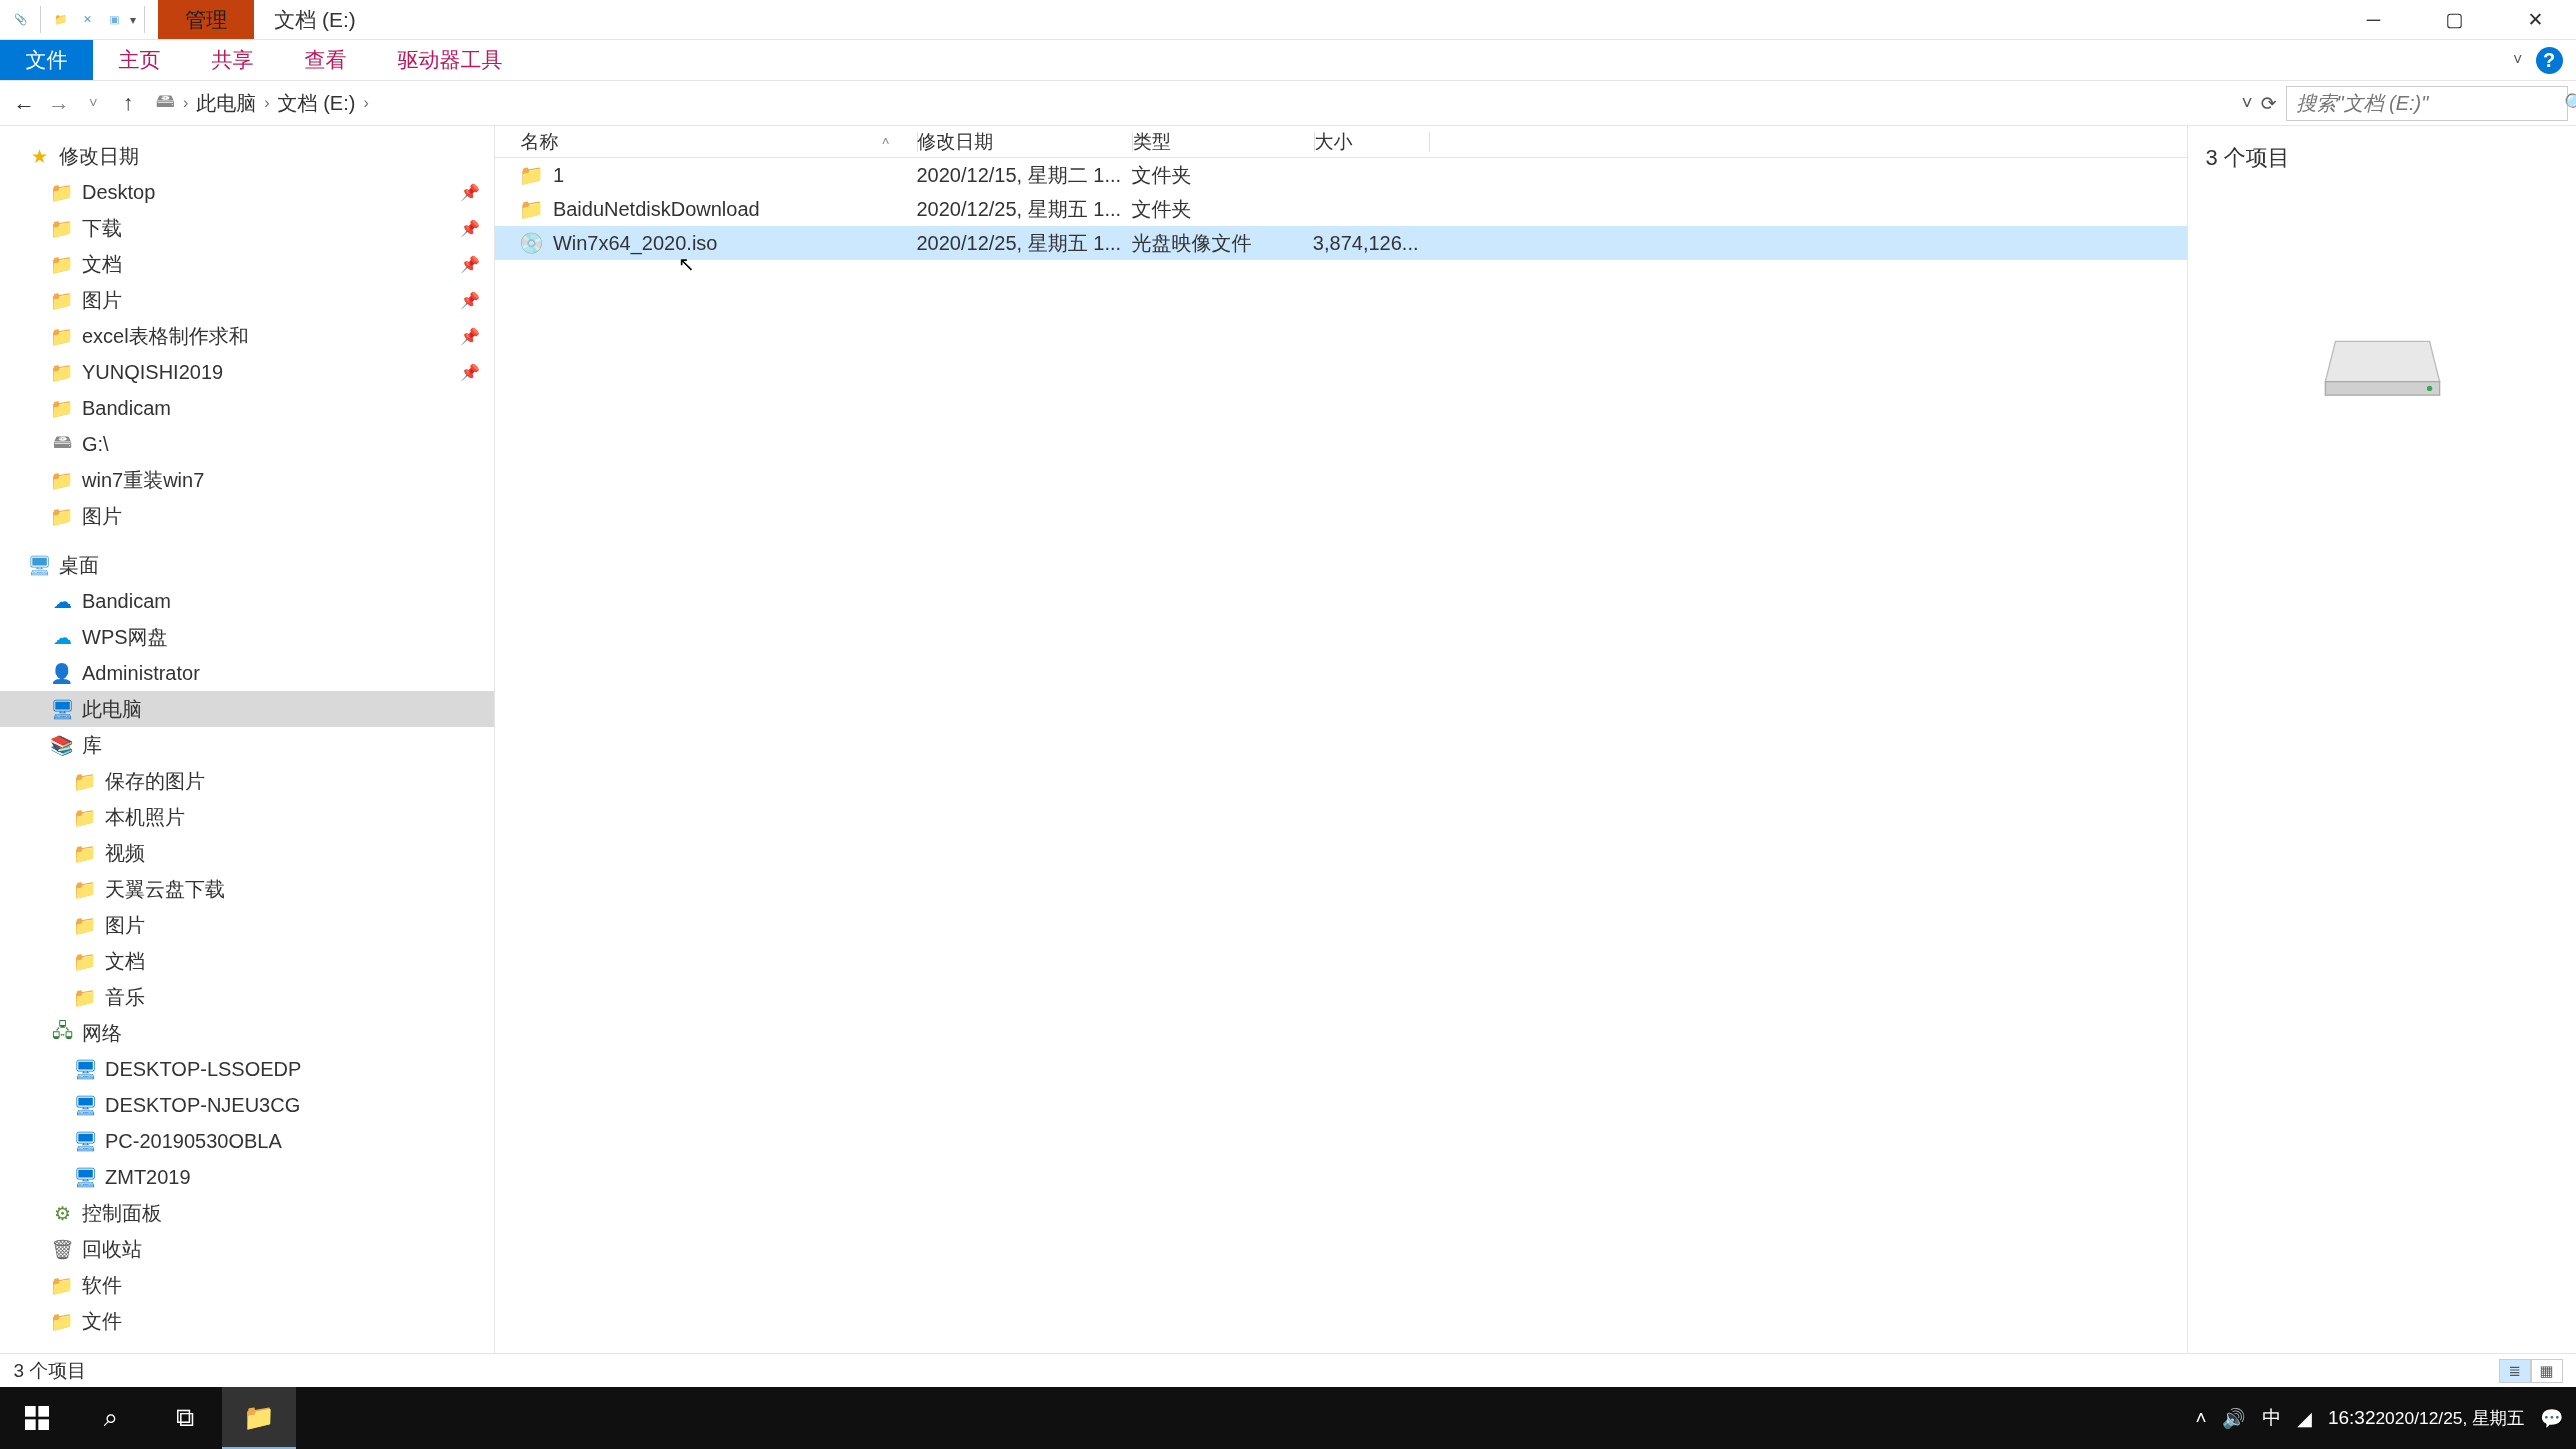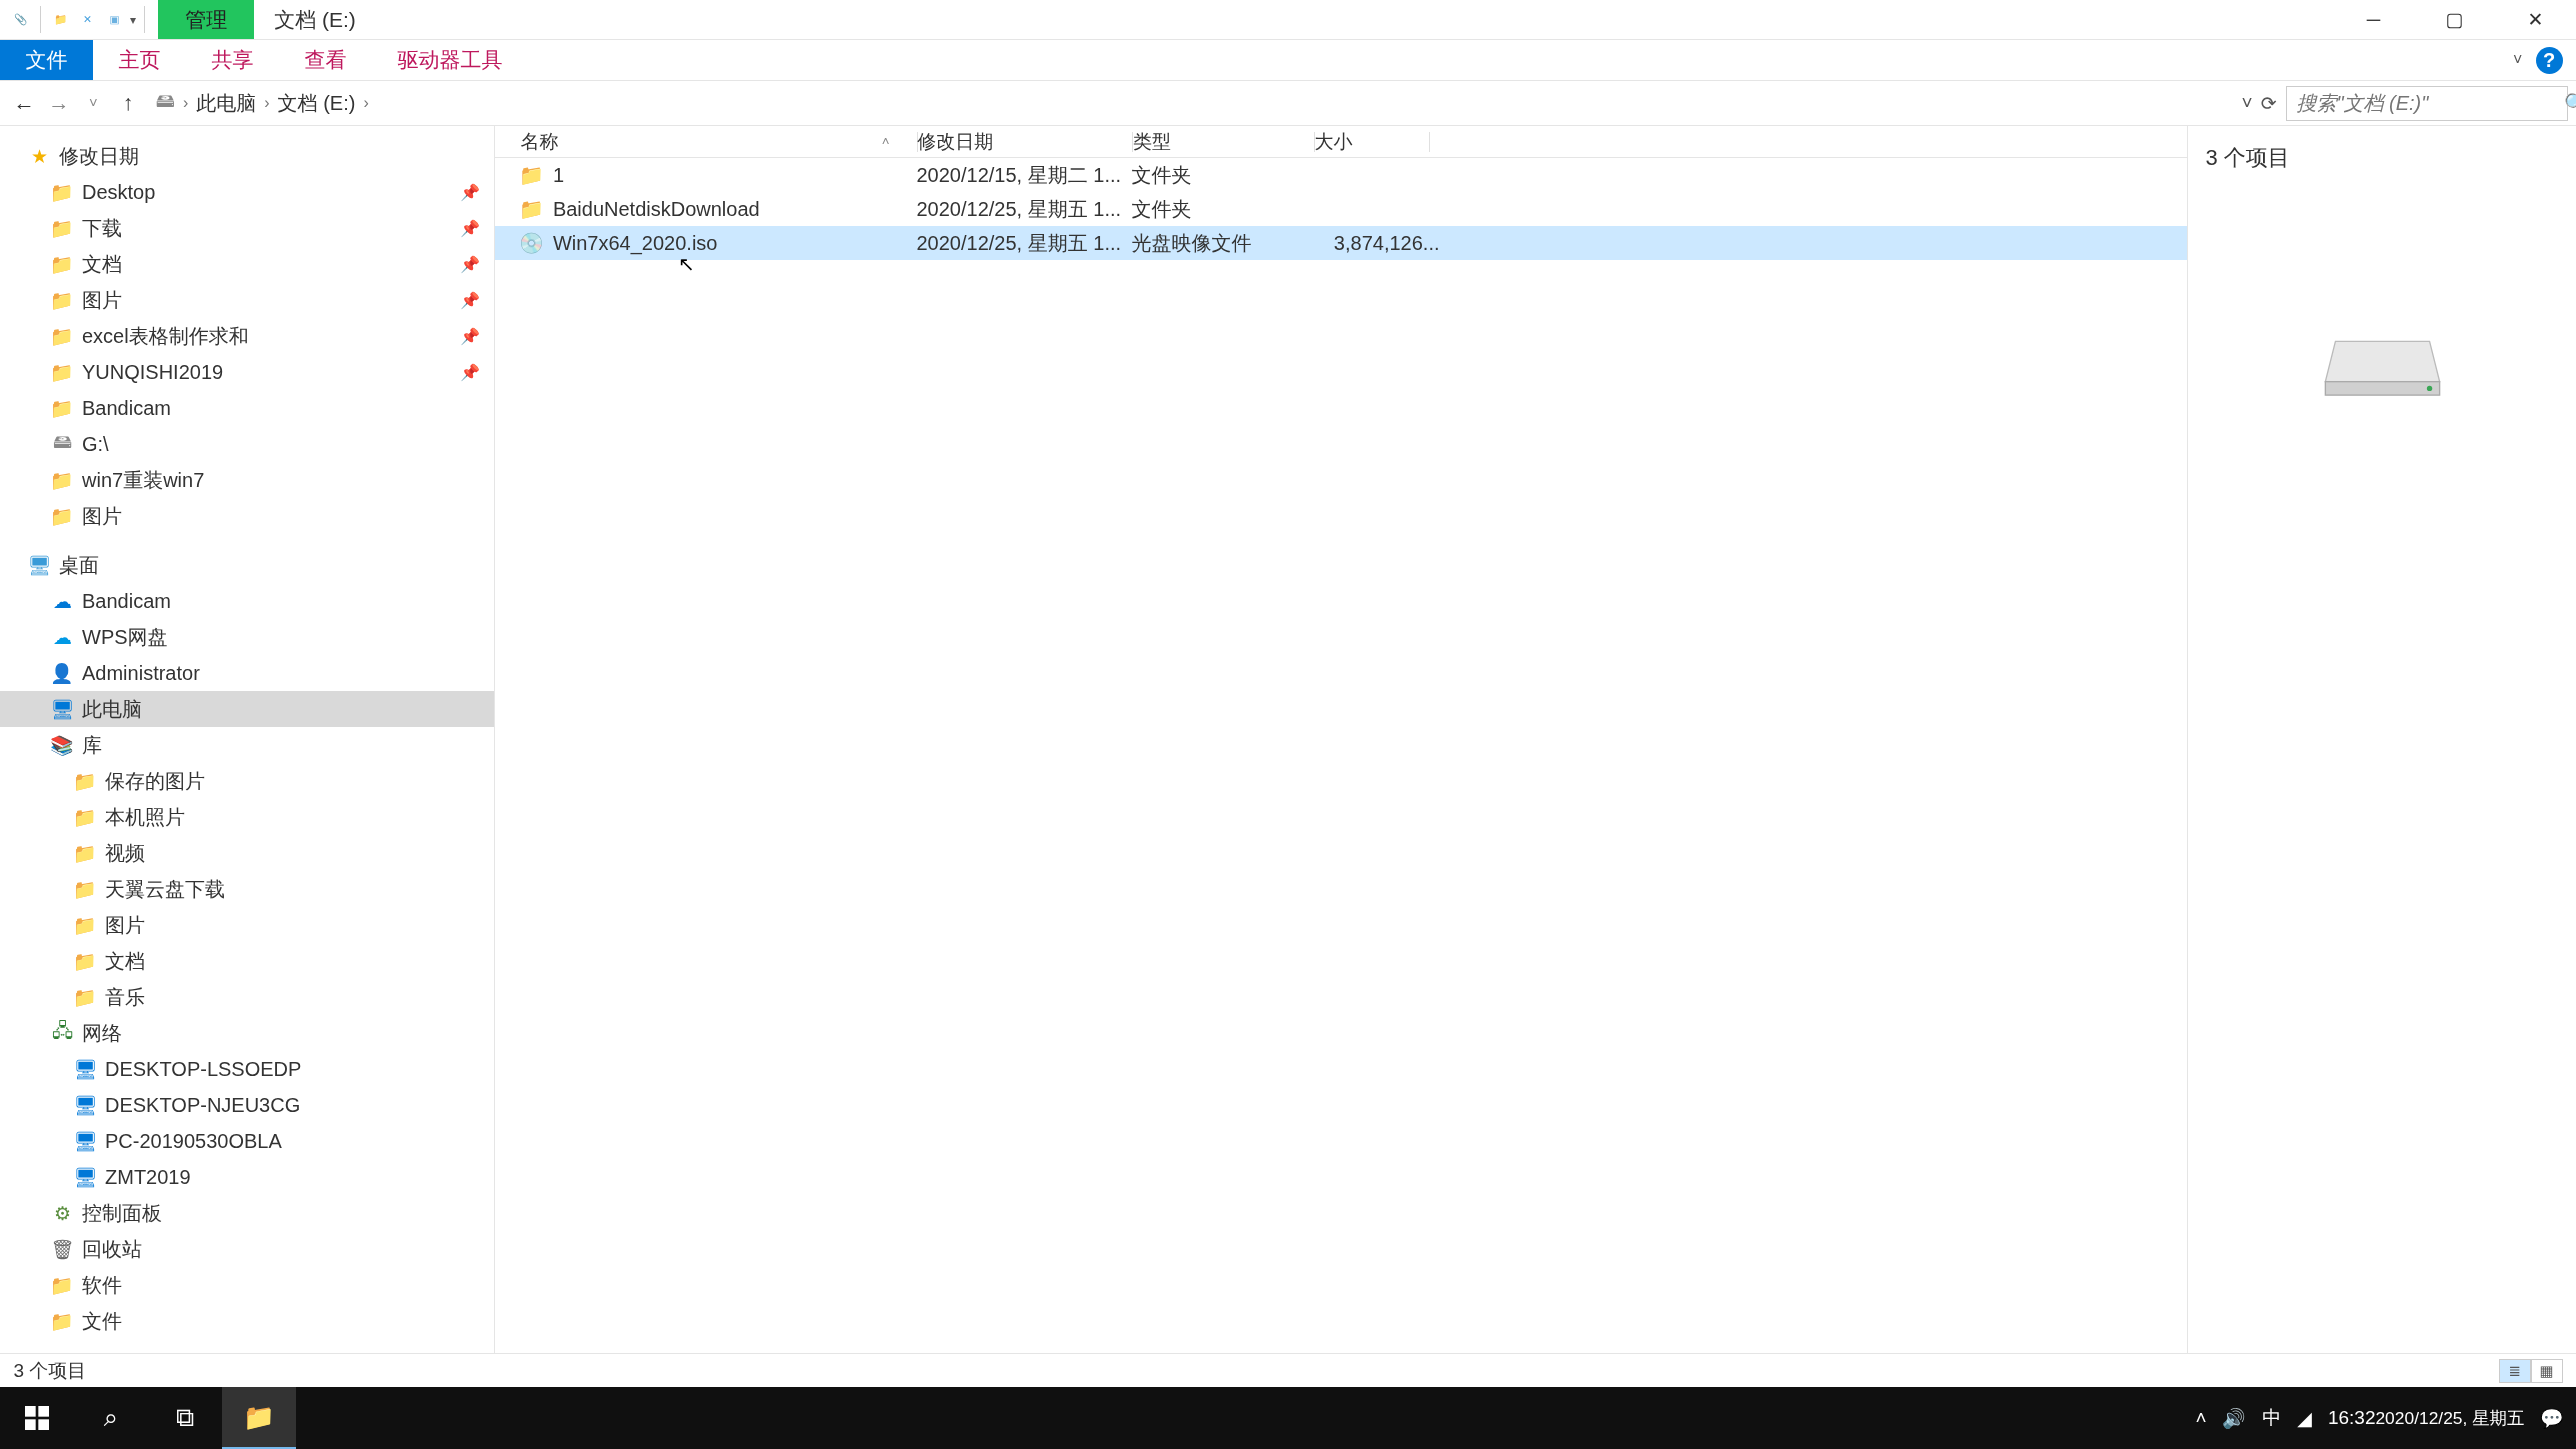--- a/index.html
+++ b/index.html
@@ -10,21 +10,21 @@
 
 
 .titlebar { height: 40px; display: flex; align-items: stretch; background: #fff; border-bottom: 0.7px solid #e5e5e5; }
 .qat { display: flex; align-items: center; gap: 4px; padding: 0 9.4px; }
 .qat-item { width: 23px; height: 23px; display: flex; align-items: center; justify-content: center; }
 .qat-sep { width: 0.7px; height: 27px; background: #d0d0d0; margin: 0 4px; }
 .qat-drop { font-size: 12px; color: #555; }
 
 .title-section { display: flex; align-items: center; }
 .title-tab { padding: 2.7px 27px; font-size: 21px; color: #333; height: 100%; display: flex; align-items: center; }
-.title-tab.contextual { background: #22c55e; color: #222; }
+.title-tab.contextual { background: #c2410c; color: #222; }
 .title-caption { padding: 0 20px; font-size: 21px; color: #333; display: flex; align-items: center; }
 
 .win-controls { margin-left: auto; display: flex; }
 .win-btn { width: 81px; display: flex; align-items: center; justify-content: center; font-size: 19px; color: #333; }
 
 
 .ribbon { height: 40px; display: flex; align-items: stretch; background: #fff; }
 .ribbon-tab { padding: 0 25.5px; font-size: 21px; color: #be185d; display: flex; align-items: center; }
 .ribbon-tab.file { background: #0078d7; color: #fff; }
 .ribbon-right { margin-left: auto; display: flex; align-items: center; padding-right: 13.4px; gap: 13.4px; }
@@ -65,21 +65,21 @@
 .col-date { width: 215px; }
 .col-type { width: 181px; }
 .col-size { width: 114px; }
 .col-divider { width: 0.7px; height: 20px; background: #e0e0e0; }
 
 .file-rows { flex: 1; }
 .file-row { display: flex; align-items: center; height: 34px; font-size: 20px; color: #333; padding-left: 25.5px; }
 .file-row.selected { background: #cce8ff; }
 .file-row .col-name { display: flex; align-items: center; gap: 9.4px; }
 .file-icon { width: 23px; height: 23px; display: flex; align-items: center; justify-content: center; }
-.file-row .col-size { text-align: right; padding-right: 8px; margin-left: 21px; }
+.file-row .col-size { text-align: right; padding-right: 8px; }
 
 
 .preview { width: 389px; border-left: 0.7px solid #e5e5e5; padding: 17.4px; display: flex; flex-direction: column; align-items: center; }
 .preview-title { font-size: 22px; color: #333; align-self: flex-start; }
 .preview-icon { margin-top: 148px; }
 .drive-svg { width: 121px; height: 81px; }
 
 
 .statusbar { height: 34px; border-top: 0.7px solid #e5e5e5; display: flex; align-items: center; padding: 0 13.4px; font-size: 19px; color: #333; }
 .view-toggle { margin-left: auto; display: flex; }

